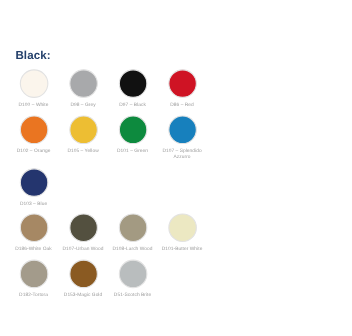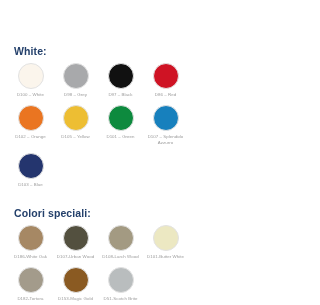--- a/index.html
+++ b/index.html
@@ -59,21 +59,21 @@
     width:44px;
     word-wrap:break-word;
   }
 </style>
 </head>
 <body>
 
 <div class="panel">
 
   <section class="section" id="section-colori">
-    <h2 class="section-title">White:</h2>
+    <h2 class="section-title">Black:</h2>
     <div class="swatch-grid" id="grid-colori">
         <div class="swatch">
           <div class="swatch-dot" style="background: rgb(251, 245, 236);"></div>
           <div class="swatch-label">D100 – White</div>
         </div>
         <div class="swatch">
           <div class="swatch-dot" style="background: rgb(168, 169, 171);"></div>
           <div class="swatch-label">D98 – Grey</div>
         </div>
         <div class="swatch">
@@ -101,21 +101,20 @@
           <div class="swatch-label">D107 – Splendido Azzurro</div>
         </div>
         <div class="swatch">
           <div class="swatch-dot" style="background: rgb(36, 53, 110);"></div>
           <div class="swatch-label">D103 – Blue</div>
         </div>
       </div>
   </section>
 
   <section class="section" id="section-speciali">
-    <h2 class="section-title">Colori speciali:</h2>
     <div class="swatch-grid" id="grid-speciali">
         <div class="swatch">
           <div class="swatch-dot" style="background: rgb(166, 136, 100);"></div>
           <div class="swatch-label">D186-White Oak</div>
         </div>
         <div class="swatch">
           <div class="swatch-dot" style="background: rgb(83, 80, 63);"></div>
           <div class="swatch-label">D107-Urban Wood</div>
         </div>
         <div class="swatch">

